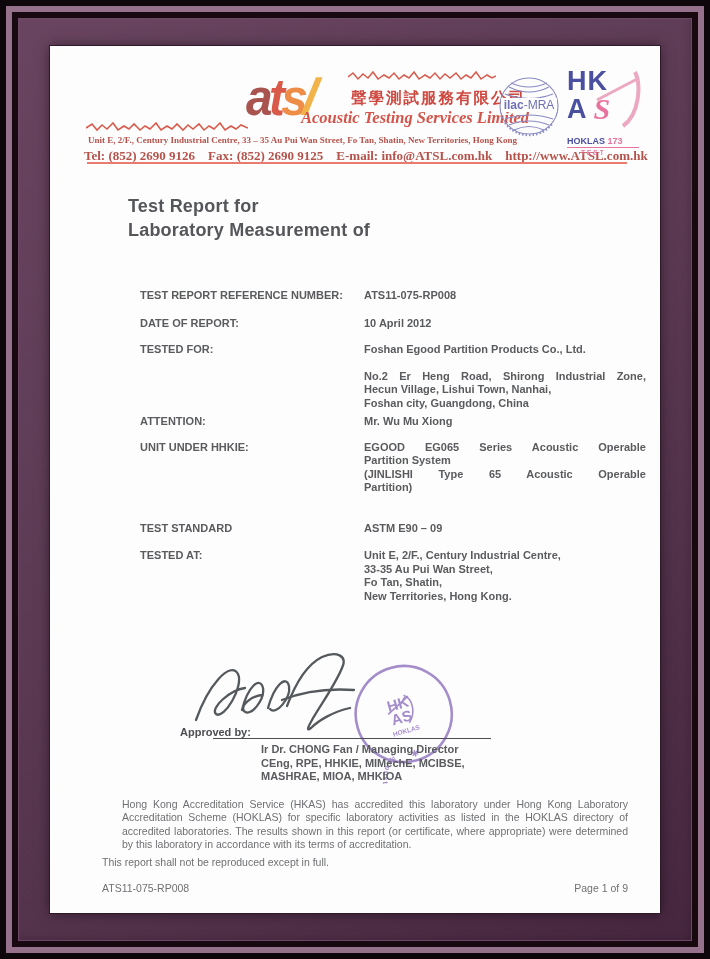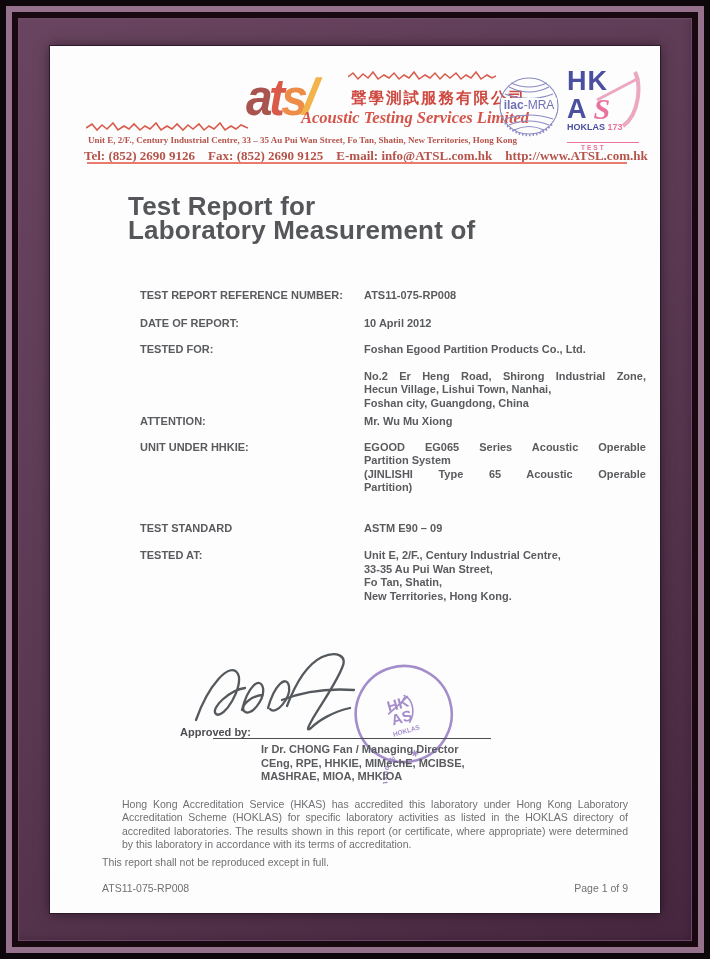--- a/index.html
+++ b/index.html
@@ -32,27 +32,27 @@
   .zz-left{left:36px;top:74px;}
   .zz-right{left:298px;top:24px;}
   .ilac{left:447px;top:29px;}
   .hkas{left:517px;top:22px;width:72px;position:absolute;line-height:1;}
   .hkas .r1,.hkas .r2{font-weight:900;font-size:27px;color:#4a4f9f;letter-spacing:1px;
     font-family:"Liberation Sans",sans-serif;}
   .hkas .r2{margin-top:-2px;}
   .hkas .big-s{color:#e8739e;font-style:italic;font-size:30px;font-family:"Liberation Serif",serif;
     position:relative;left:6px;top:1px;}
   .hk-swoosh{position:absolute;left:28px;top:2px;}
-  .hoklas{font-size:9px;font-weight:900;color:#4a4f9f;
-    border-bottom:1.5px solid #e8739e;padding-bottom:10px;white-space:nowrap;}
+  .hoklas{margin-top:14px;font-size:9px;font-weight:900;color:#4a4f9f;
+    border-bottom:1.5px solid #e8739e;padding-bottom:1px;white-space:nowrap;}
   .hoklas .pink{color:#e8739e;}
   .hk-test{font-size:6.5px;font-weight:bold;color:#e8739e;letter-spacing:2px;margin:2px 0 0 14px;}
 
   
-  .title{left:78px;top:148px;font-size:26px;line-height:24px;font-weight:bold;
+  .title{left:78px;top:148px;font-size:18px;line-height:24px;font-weight:bold;
     color:#55565a;letter-spacing:.2px;}
 
   
   .details{left:90px;top:243px;width:510px;font-size:11px;font-weight:bold;color:#5a5b5e;}
   .row{display:flex;}
   .row .lbl{width:224px;flex:none;}
   .row .val{width:282px;flex:none;line-height:13.5px;}
   .jl{text-align:justify;text-align-last:justify;}
   .mb14{margin-bottom:14px;} .mb13{margin-bottom:13px;} .mb12{margin-bottom:12px;}
   .mb5{margin-bottom:5px;} .mb27{margin-bottom:27px;}

